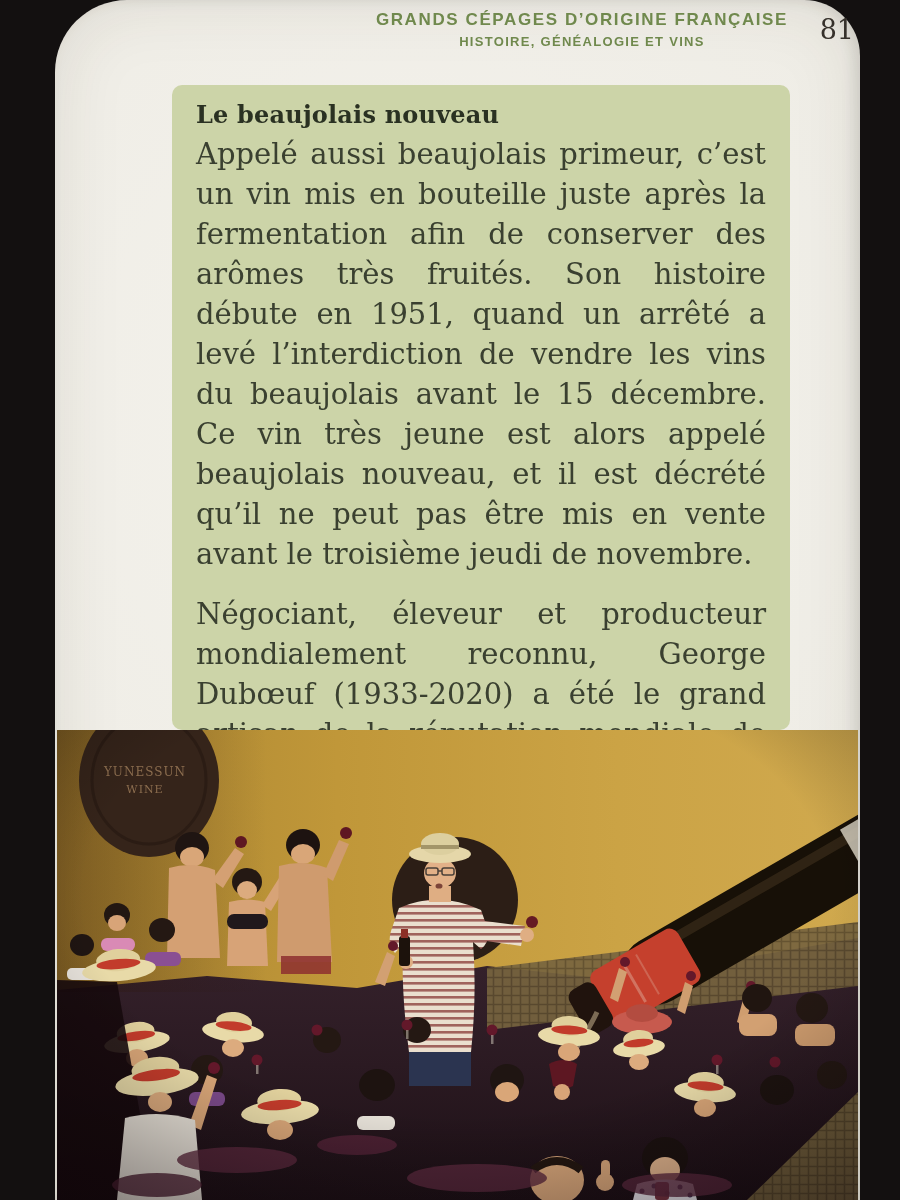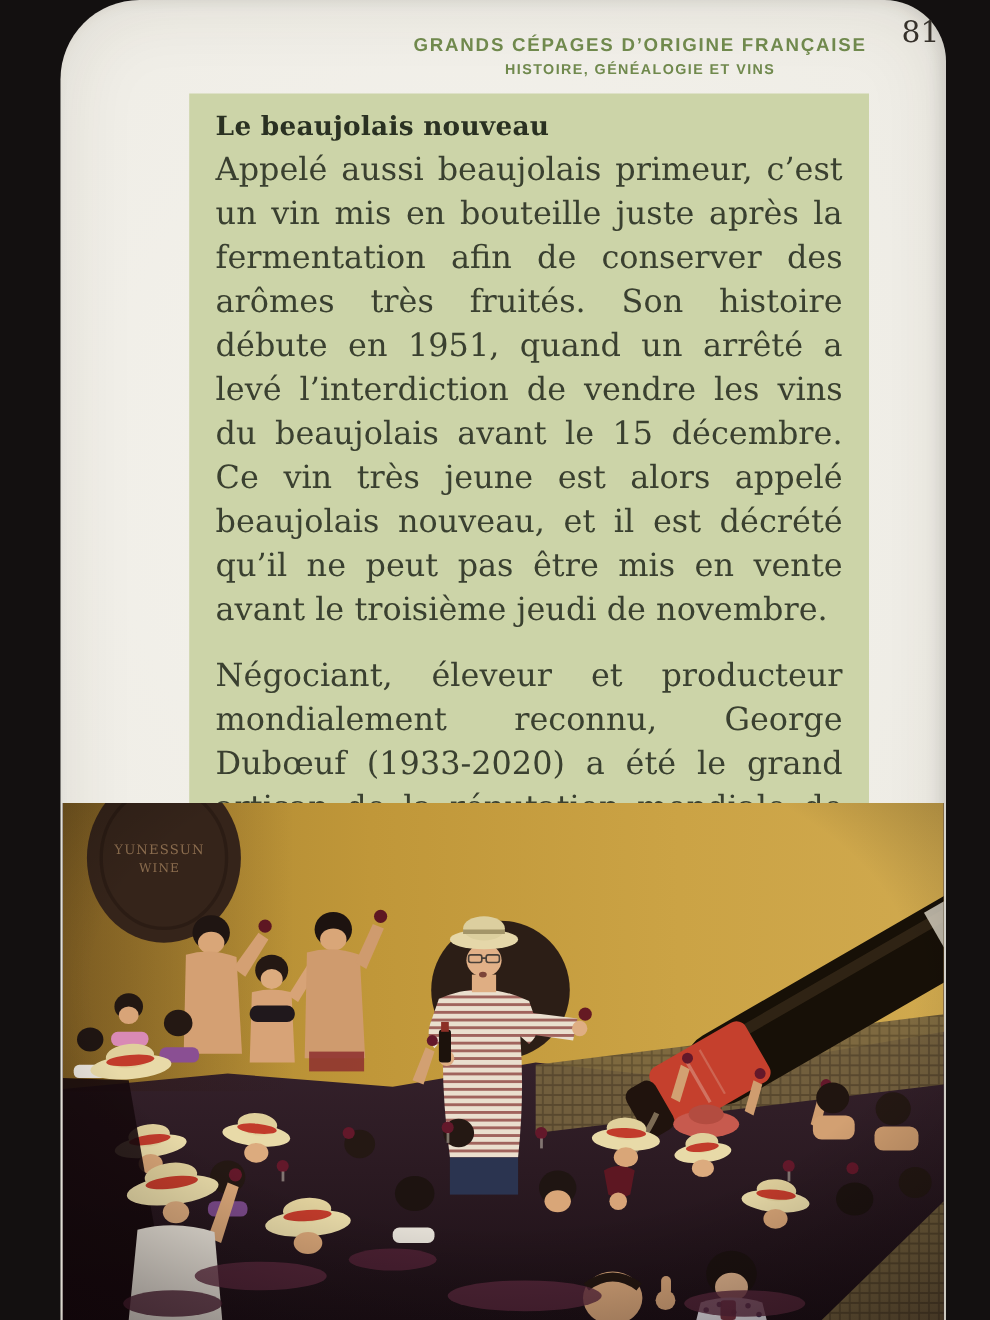--- a/index.html
+++ b/index.html
@@ -11,36 +11,37 @@
   .stage{position:absolute;inset:0;}
   
   .page{
     position:absolute;left:55px;top:0;width:805px;height:1200px;
     background:radial-gradient(120% 90% at 45% 35%, #f4f2ec 0%, var(--page-cream,#efede6) 55%, #e5e2d8 100%);
     border-radius:72px 56px 0 0;
     box-shadow:inset 0 0 70px rgba(60,50,30,.10), inset -6px 0 14px rgba(0,0,0,.10);
   }
   
   .header-text{
-    position:absolute;top:31px;right:72px;text-align:right;
+    position:absolute;top:10px;right:72px;text-align:right;
     font-family:"Liberation Sans", sans-serif;
     color:var(--header-green,#70894d);
   }
   .h1{font-size:17px;font-weight:bold;letter-spacing:1.6px;}
   .h2{font-size:13px;font-weight:bold;letter-spacing:1.3px;margin-top:4px;text-align:center;}
   .pagenum{
     position:absolute;top:14px;right:6px;
     font-family:"DejaVu Serif", serif;font-size:27px;
     color:var(--page-number,#36312b);
   }
   
   .greenbox{
     position:absolute;left:117px;top:85px;width:618px;height:645px;
     box-sizing:border-box;padding:15px 24px 0 24px;overflow:hidden;
     background:var(--box-green,#ccd4a8);
+    border-radius:10px;
   }
   .greenbox h3{
     margin:0 0 5px 0;font-size:24px;font-weight:bold;
     color:#2a3122;letter-spacing:.2px;
   }
   .greenbox p{
     margin:0 0 20px 0;font-size:29px;line-height:40px;
     text-align:justify;color:var(--body-text,#3a4030);
   }
   

